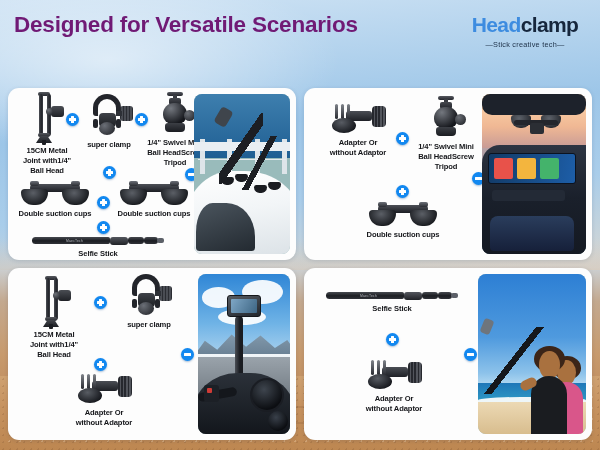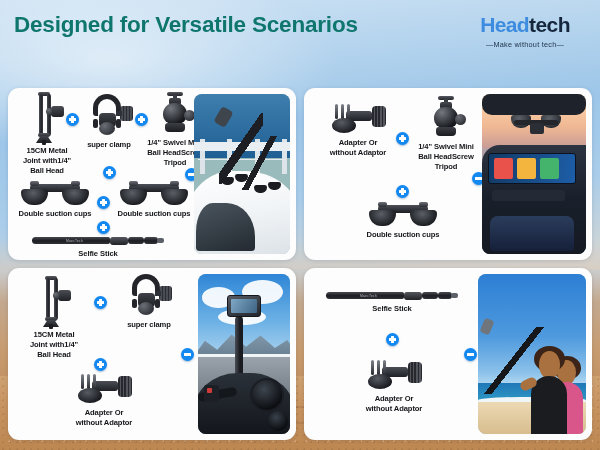--- a/index.html
+++ b/index.html
@@ -40,21 +40,21 @@
     background-position: 0 0, 4px 5px;
   }
   .sand-streak{
     position:absolute; height:2px; background:rgba(120,78,44,.18); border-radius:2px;
   }
 
   
   .header { position: absolute; z-index: 5; left: 0; top: 0; width: 600px; height: 86px; }
   .title {
     position: absolute; left: 14px; top: 10px; width: 440px;
-    font-size: 22.5px; font-weight: bold; line-height: 1.32; color: #0f766e;
+    font-size: 22.5px; font-weight: bold; line-height: 1.32; color: #701a75;
     letter-spacing: -0.2px;
   }
   .brand { position: absolute; right: 12px; top: 14px; width: 126px; text-align: center; }
   .brand-word { font-size: 21px; font-weight: bold; letter-spacing: -.6px; line-height: 1; white-space: nowrap; }
   .brand-a { color: #3d8ce0; }
   .brand-b { color: #16263c; }
   .brand-tag {
     margin-top: 5px; font-size: 7.3px; color: #1d3047; letter-spacing: .25px; white-space: nowrap;
   }
 
@@ -327,22 +327,22 @@
       <div class="sand-streak" style="left:62%;top:54px;width:30%"></div>
     </div>
   </div>
 </div>
 
 <div class="header">
   <div class="title">
     <div>Designed for Versatile Scenarios</div>
   </div>
   <div class="brand">
-    <div class="brand-word"><span class="brand-a">Head</span><span class="brand-b">tech</span></div>
-    <div class="brand-tag">—Make without tech—</div>
+    <div class="brand-word"><span class="brand-a">Head</span><span class="brand-b">clamp</span></div>
+    <div class="brand-tag">—Stick creative tech—</div>
   </div>
 </div>
 
 <div class="grid">
 
   <div class="panel p1">
     <div class="panel-parts">
 
       <div class="part" style="left:6px; top:4px; width:66px;">
         <div class="part-art art joint">

